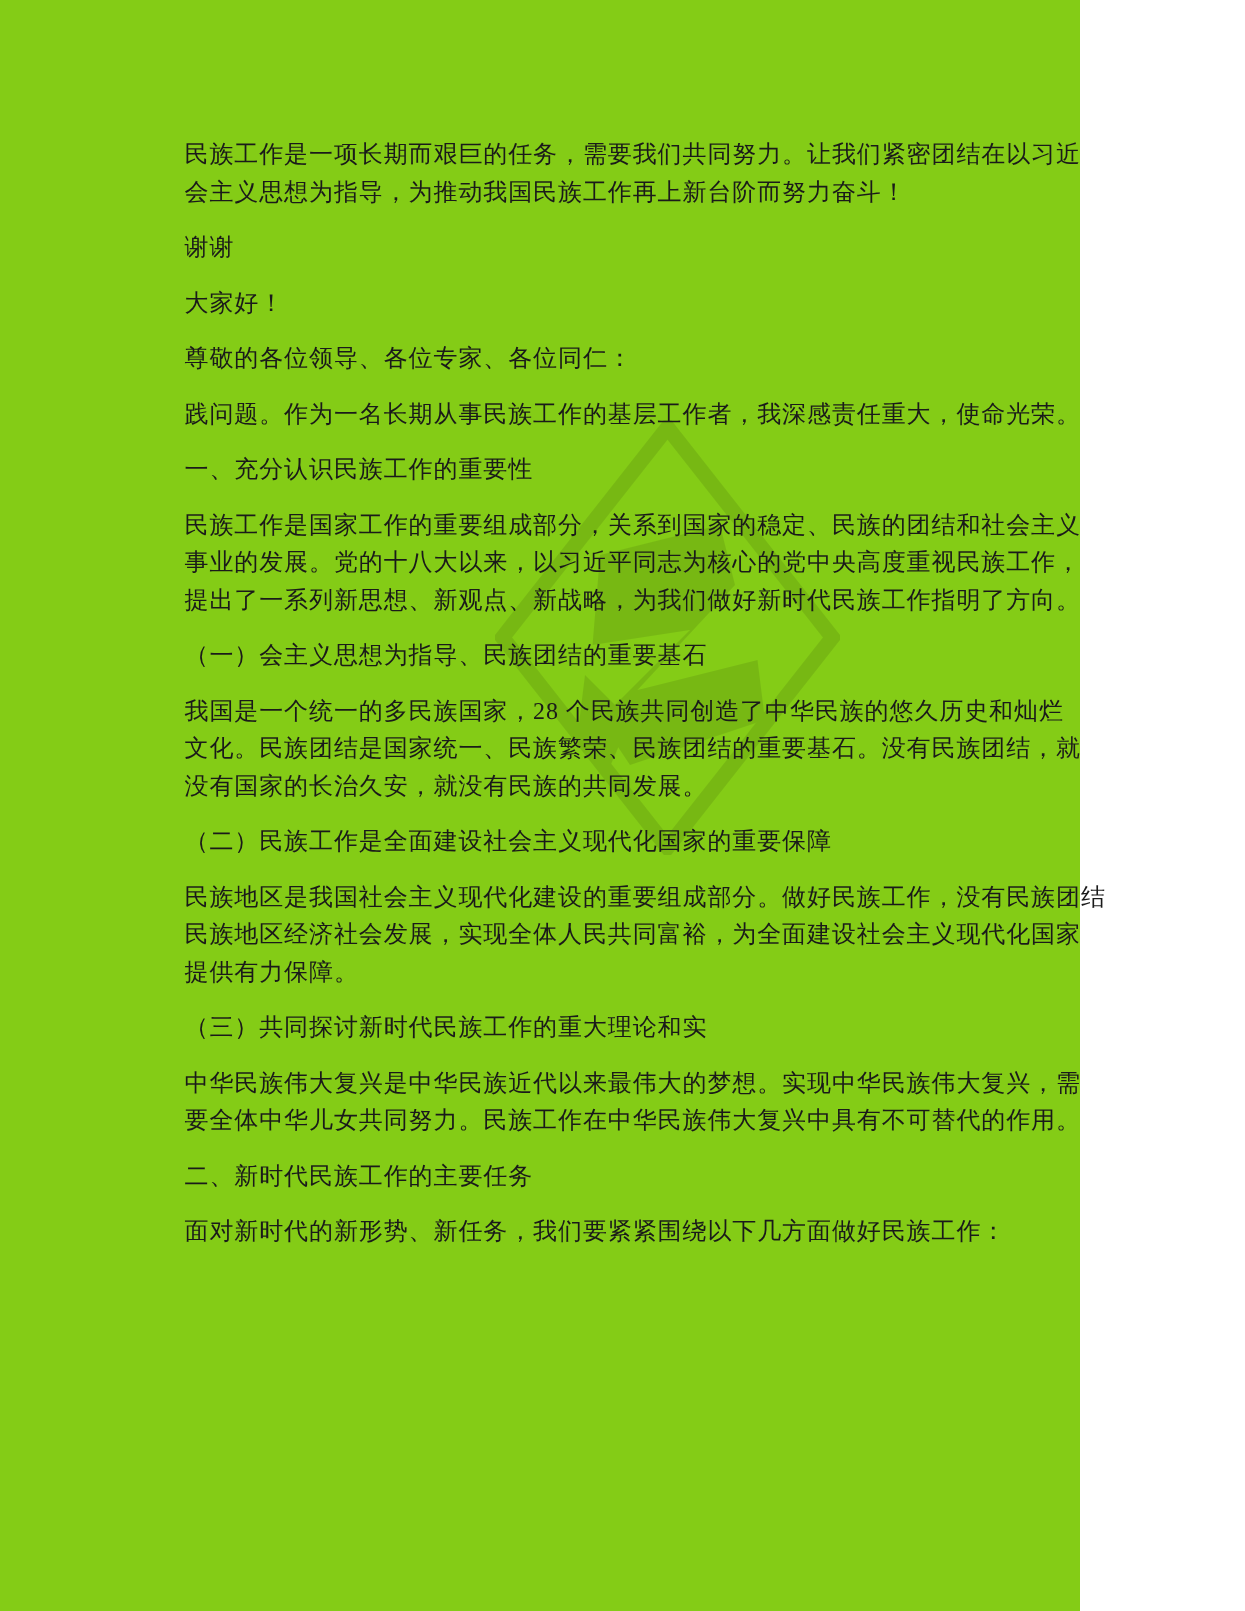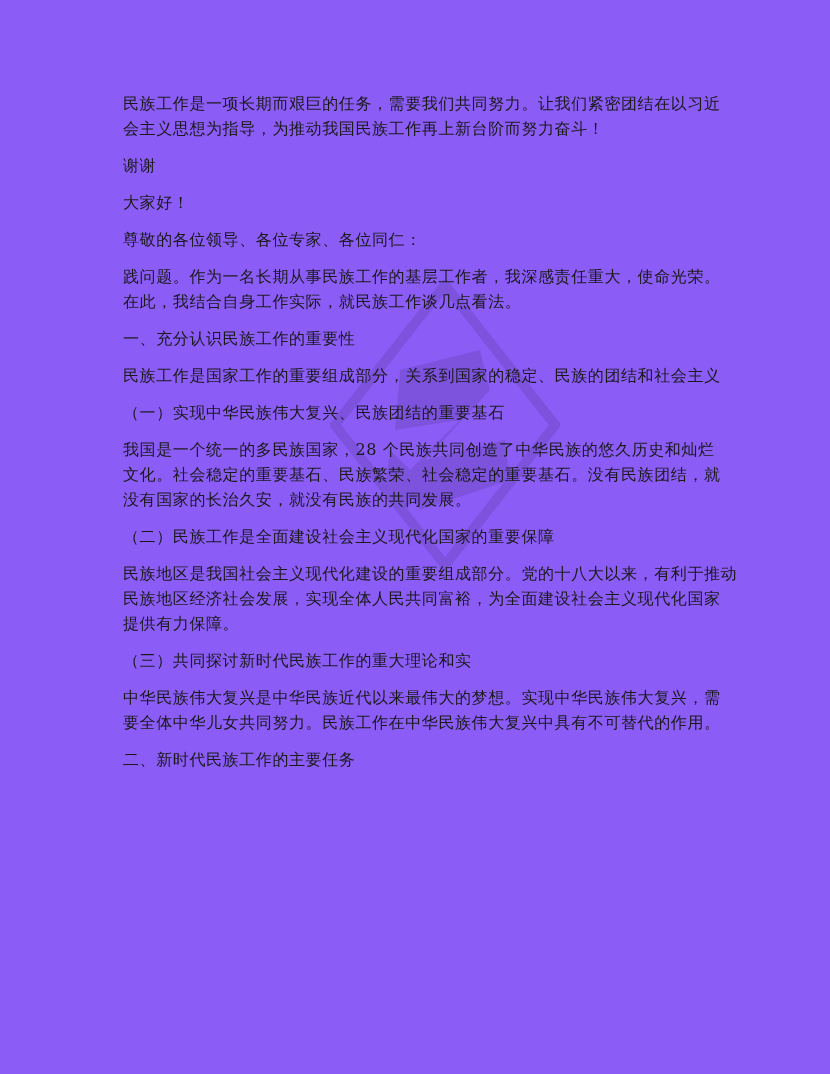--- a/index.html
+++ b/index.html
@@ -11,23 +11,24 @@
       width: 830px;
       height: 1074px;
       position: relative;
       overflow: hidden;
       font-family: "DejaVu Serif", "Liberation Serif", serif;
       color: #1a1a1a;
     }
     .page {
       position: absolute;
       left: 0; top: 0;
-      width: 830px;
+      width: 720px;
       height: 1074px;
-      background: #8b5cf6;
+      background: #84cc16;
+      font-family: Liberation Serif, serif;
     }
     .watermark {
       position: absolute;
       left: 330px;
       top: 280px;
       width: 230px;
       height: 290px;
       pointer-events: none;
       opacity: 0.09;
     }
@@ -75,58 +76,62 @@
     <p class="para">
       <span class="line">大家好！</span>
     </p>
 
     <p class="para">
       <span class="line">尊敬的各位领导、各位专家、各位同仁：</span>
     </p>
 
     <p class="para">
       <span class="line">践问题。作为一名长期从事民族工作的基层工作者，我深感责任重大，使命光荣。</span>
-      <span class="line">在此，我结合自身工作实际，就民族工作谈几点看法。</span>
     </p>
 
     <p class="para">
       <span class="line">一、充分认识民族工作的重要性</span>
     </p>
 
     <p class="para">
       <span class="line">民族工作是国家工作的重要组成部分，关系到国家的稳定、民族的团结和社会主义</span>
+      <span class="line">事业的发展。党的十八大以来，以习近平同志为核心的党中央高度重视民族工作，</span>
+      <span class="line">提出了一系列新思想、新观点、新战略，为我们做好新时代民族工作指明了方向。</span>
     </p>
 
     <p class="para">
-      <span class="line">（一）实现中华民族伟大复兴、民族团结的重要基石</span>
+      <span class="line">（一）会主义思想为指导、民族团结的重要基石</span>
     </p>
 
     <p class="para">
       <span class="line">我国是一个统一的多民族国家，28 个民族共同创造了中华民族的悠久历史和灿烂</span>
-      <span class="line">文化。社会稳定的重要基石、民族繁荣、社会稳定的重要基石。没有民族团结，就</span>
+      <span class="line">文化。民族团结是国家统一、民族繁荣、民族团结的重要基石。没有民族团结，就</span>
       <span class="line">没有国家的长治久安，就没有民族的共同发展。</span>
     </p>
 
     <p class="para">
       <span class="line">（二）民族工作是全面建设社会主义现代化国家的重要保障</span>
     </p>
 
     <p class="para">
-      <span class="line">民族地区是我国社会主义现代化建设的重要组成部分。党的十八大以来，有利于推动</span>
+      <span class="line">民族地区是我国社会主义现代化建设的重要组成部分。做好民族工作，没有民族团结</span>
       <span class="line">民族地区经济社会发展，实现全体人民共同富裕，为全面建设社会主义现代化国家</span>
       <span class="line">提供有力保障。</span>
     </p>
 
     <p class="para">
       <span class="line">（三）共同探讨新时代民族工作的重大理论和实</span>
     </p>
 
     <p class="para">
       <span class="line">中华民族伟大复兴是中华民族近代以来最伟大的梦想。实现中华民族伟大复兴，需</span>
       <span class="line">要全体中华儿女共同努力。民族工作在中华民族伟大复兴中具有不可替代的作用。</span>
     </p>
 
     <p class="para">
       <span class="line">二、新时代民族工作的主要任务</span>
     </p>
 
+    <p class="para">
+      <span class="line">面对新时代的新形势、新任务，我们要紧紧围绕以下几方面做好民族工作：</span>
+    </p>
   </div>
 </div>
 
 </body></html>

